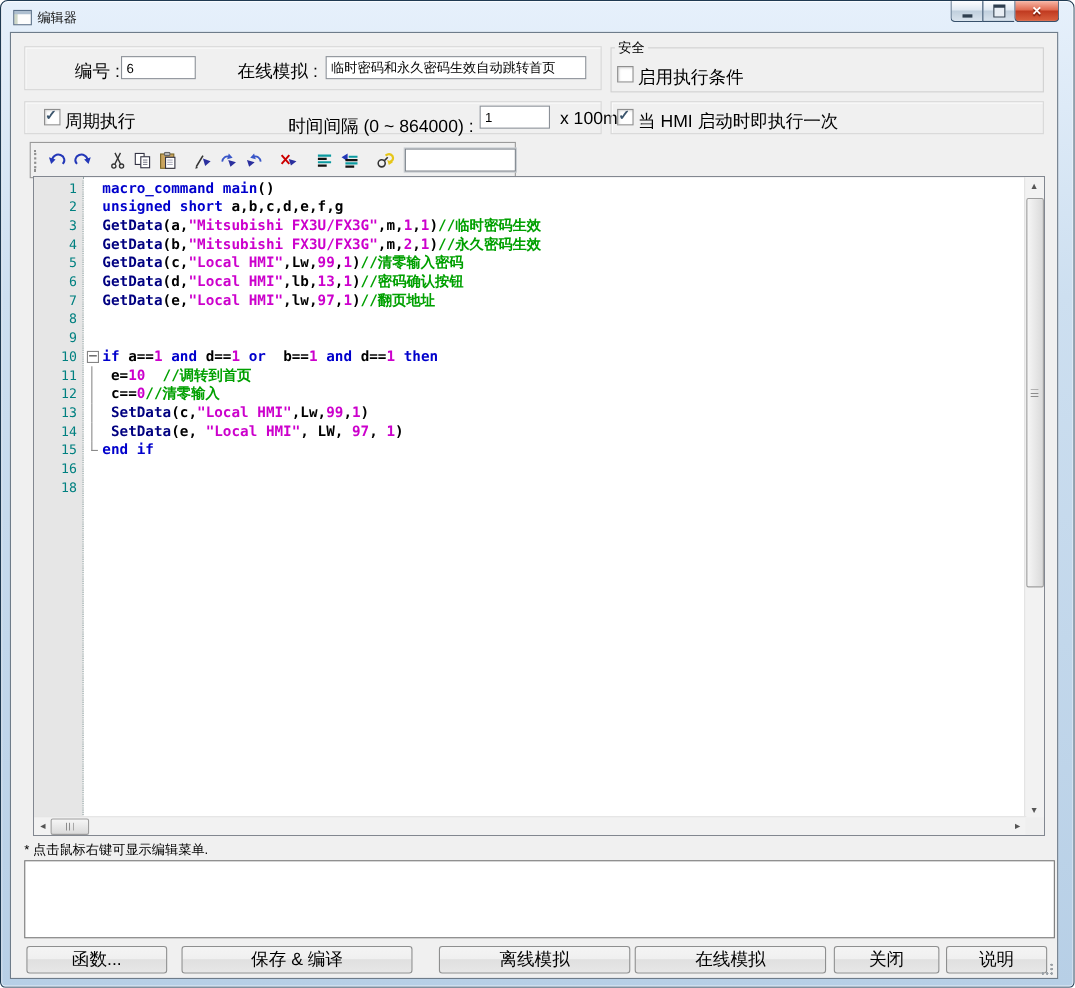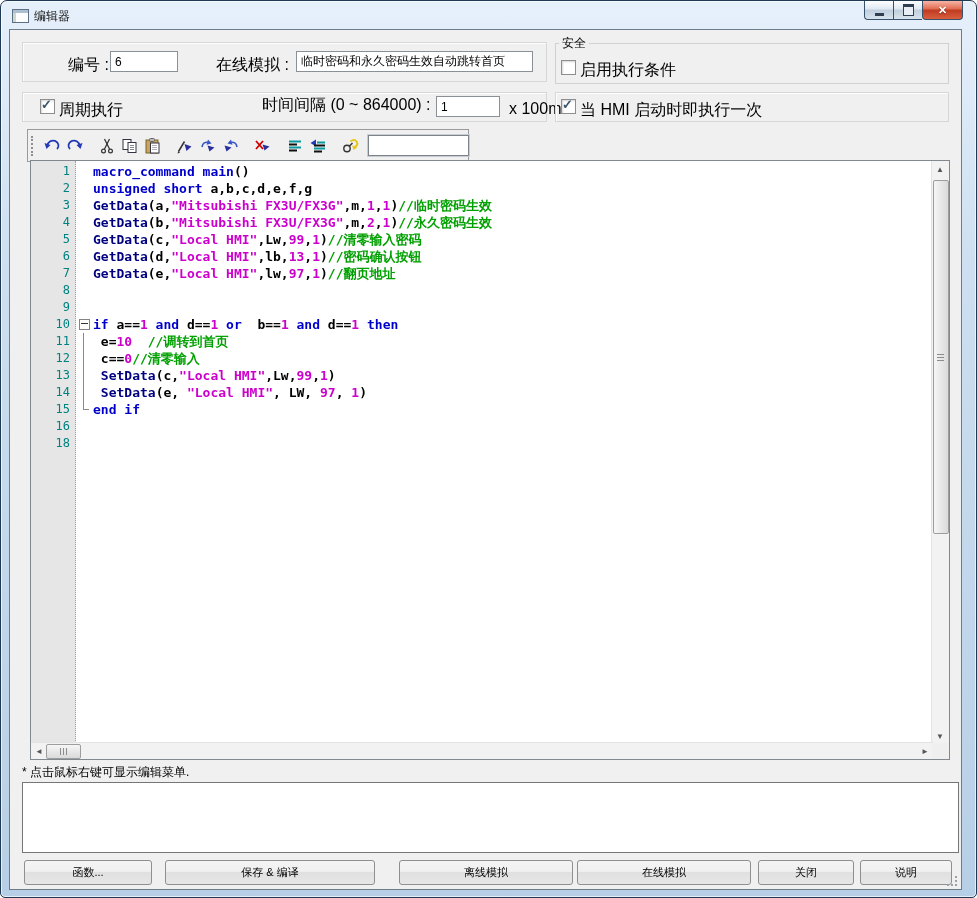--- a/index.html
+++ b/index.html
@@ -74,21 +74,21 @@
   .hthumb{position:absolute;left:15px;top:1px;width:33px;height:13px;border:1px solid #9d9d9d;
         border-radius:2px;background:linear-gradient(#f6f6f6,#dadada);}
   .hthumb::after{content:"";position:absolute;top:3px;left:13px;width:7px;height:7px;
         background:repeating-linear-gradient(90deg,#8c8c8c 0 1px,transparent 1px 3px);}
   
   .note{position:absolute;left:12px;top:734px;font-size:12px;color:#000;}
   .msgbox{position:absolute;left:12px;top:752px;width:937px;height:71px;background:#fff;
         border:1px solid #767676;font-size:12px;padding:2px;box-sizing:border-box;resize:none;
         font-family:"Liberation Sans",sans-serif;outline:none;}
   .btn{position:absolute;top:830px;height:23px;border:1px solid #8e8f8f;border-radius:3px;
-        background:linear-gradient(#f4f4f4,#f0f0f0 45%,#e0e0e0 50%,#e7e7e7);font-size:11px;
+        background:linear-gradient(#f4f4f4,#f0f0f0 45%,#e0e0e0 50%,#e7e7e7);font-size:16px;
         display:flex;align-items:center;justify-content:center;color:#000;cursor:default;}
   .resize-grip{position:absolute;right:3px;bottom:2px;width:11px;height:11px;
         background:
           radial-gradient(circle at 9px 9px,#9aa0a6 1px,transparent 1.4px),
           radial-gradient(circle at 9px 5px,#9aa0a6 1px,transparent 1.4px),
           radial-gradient(circle at 5px 9px,#9aa0a6 1px,transparent 1.4px),
           radial-gradient(circle at 9px 1px,#9aa0a6 1px,transparent 1.4px),
           radial-gradient(circle at 1px 9px,#9aa0a6 1px,transparent 1.4px);}
 </style>
 </head>
@@ -122,21 +122,21 @@
 
     <div class="groupbox" style="left:545px;top:13px;width:392px;height:39px;">
       <span class="gb-legend">安全</span>
       <div class="checkbox" style="left:5px;top:16px;"></div>
       <span class="lbl" style="left:24px;top:16px;">启用执行条件</span>
     </div>
 
     <div class="panel" style="left:12px;top:62px;width:523px;height:28px;">
       <div class="checkbox checked" style="left:17px;top:6px;"></div>
       <span class="lbl" style="left:36px;top:7px;">周期执行</span>
-      <span class="lbl" style="left:239px;top:2px;">时间间隔 (0 ~ 864000) :</span>
+      <span class="lbl" style="left:239px;top:12px;">时间间隔 (0 ~ 864000) :</span>
       <input class="tinput" style="left: 413px; top: 3px; width: 64px; height: 21px;" value="1">
       <span class="lbl" style="left:486px;top:7px;">x 100ms</span>
     </div>
 
     <div class="panel" style="left:545px;top:62px;width:392px;height:28px;">
       <div class="checkbox checked" style="left:5px;top:6px;"></div>
       <span class="lbl" style="left:24px;top:7px;">当 HMI 启动时即执行一次</span>
     </div>
 
     <div class="toolbar">

